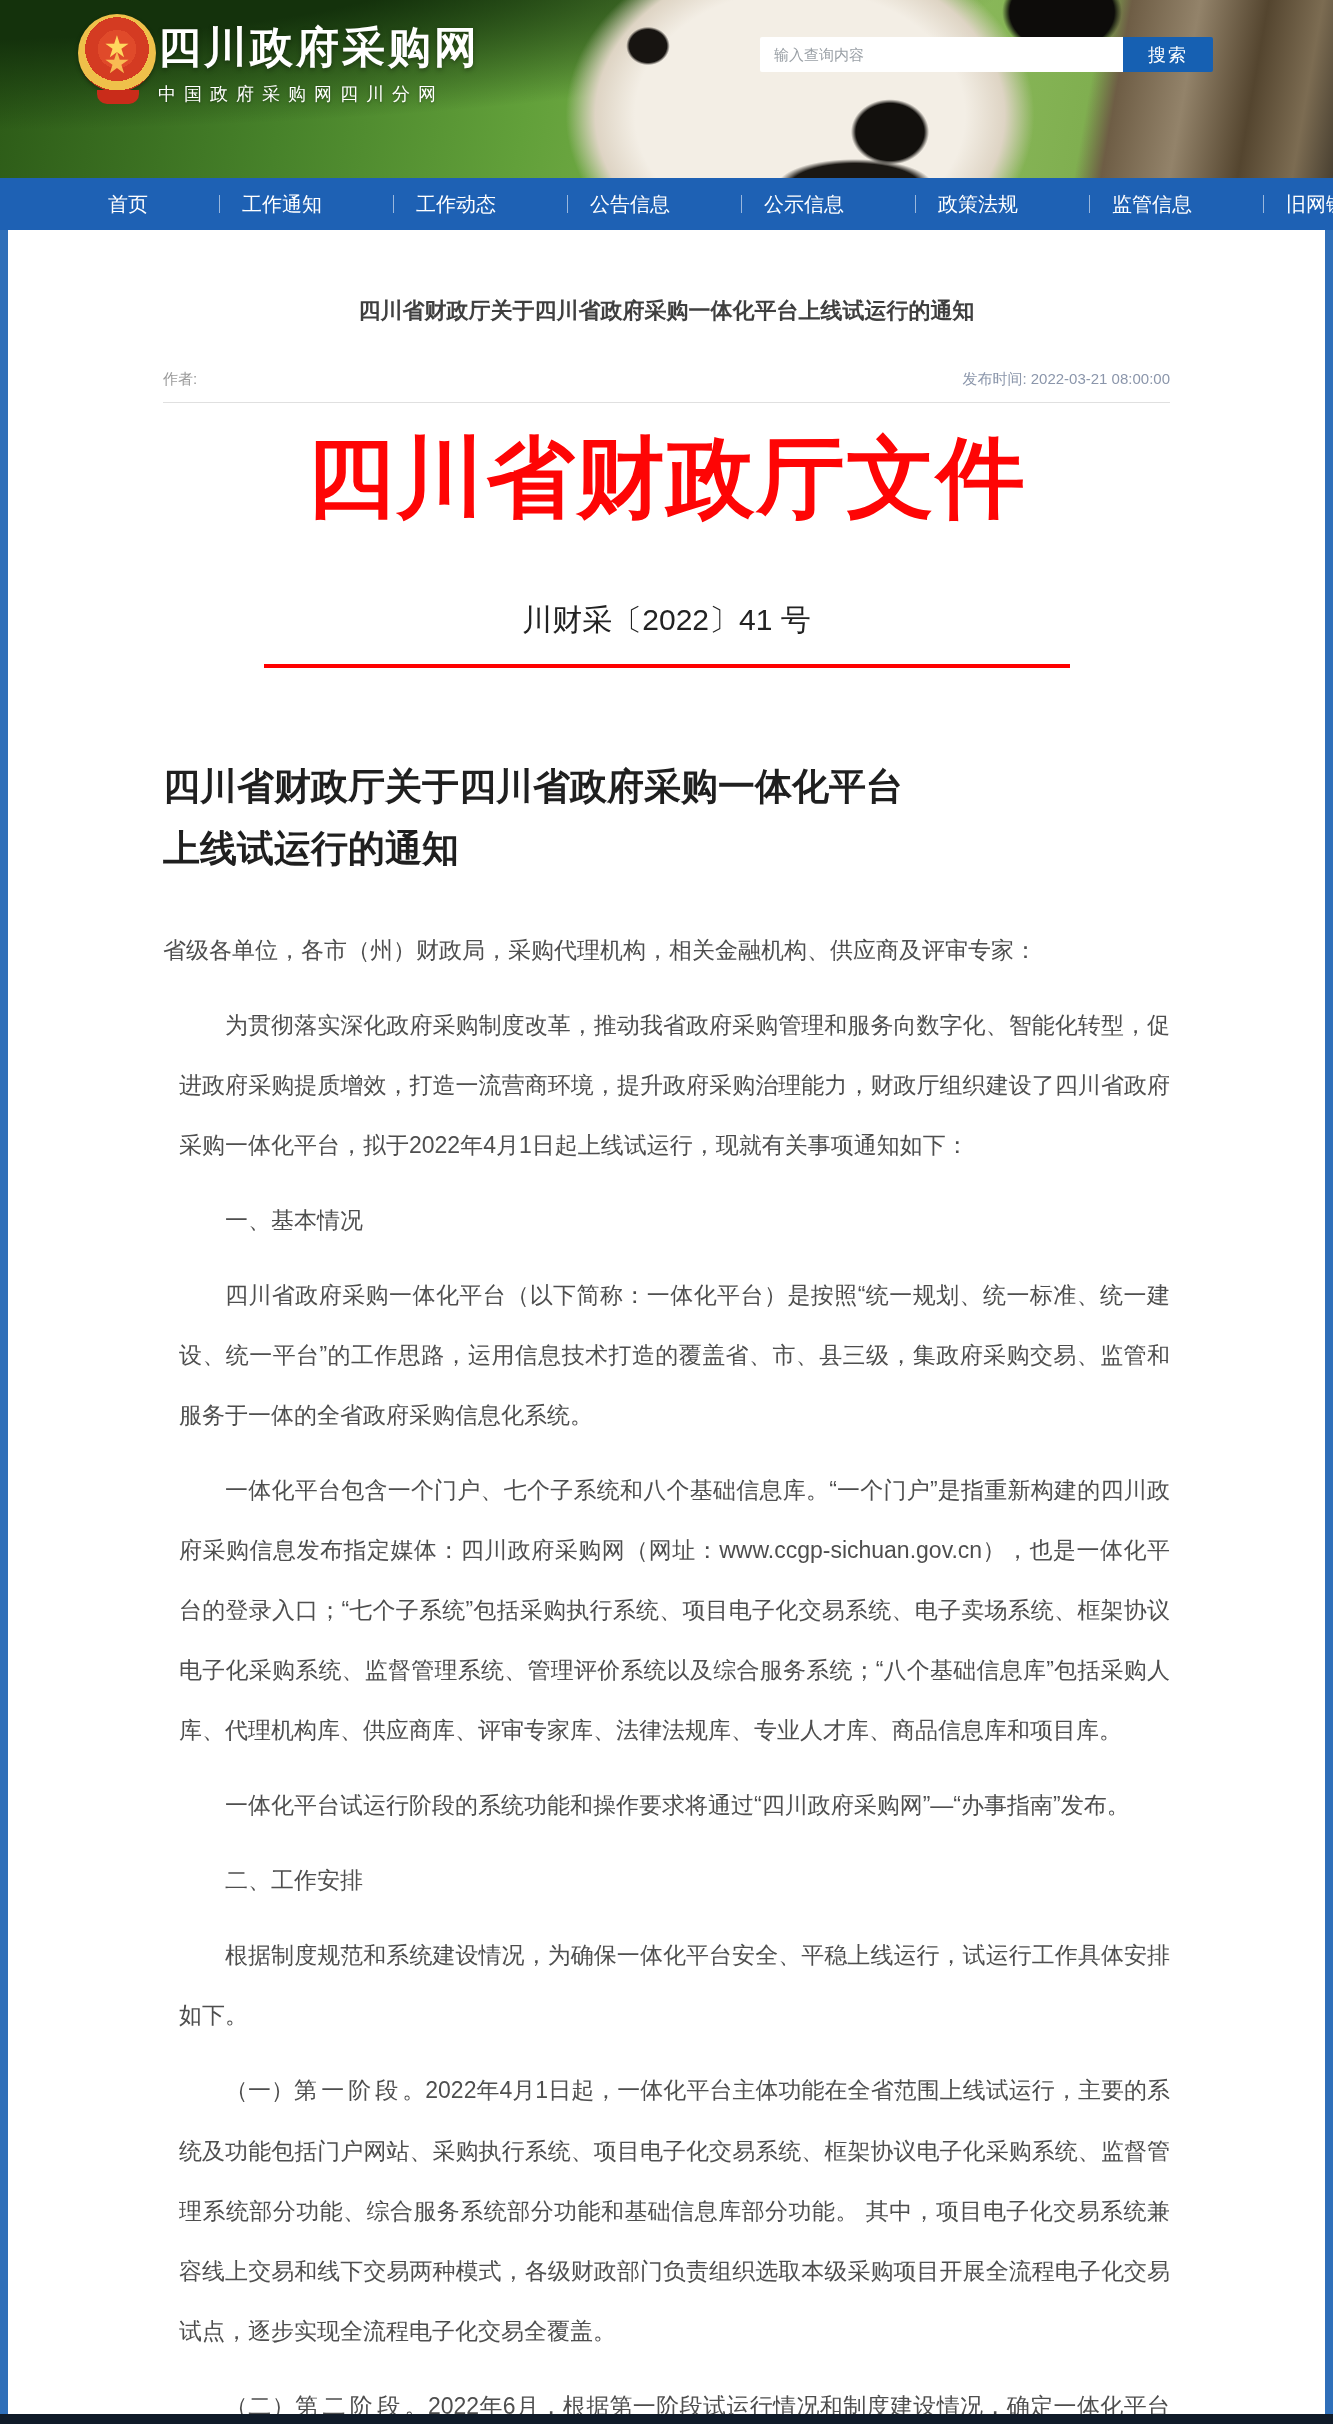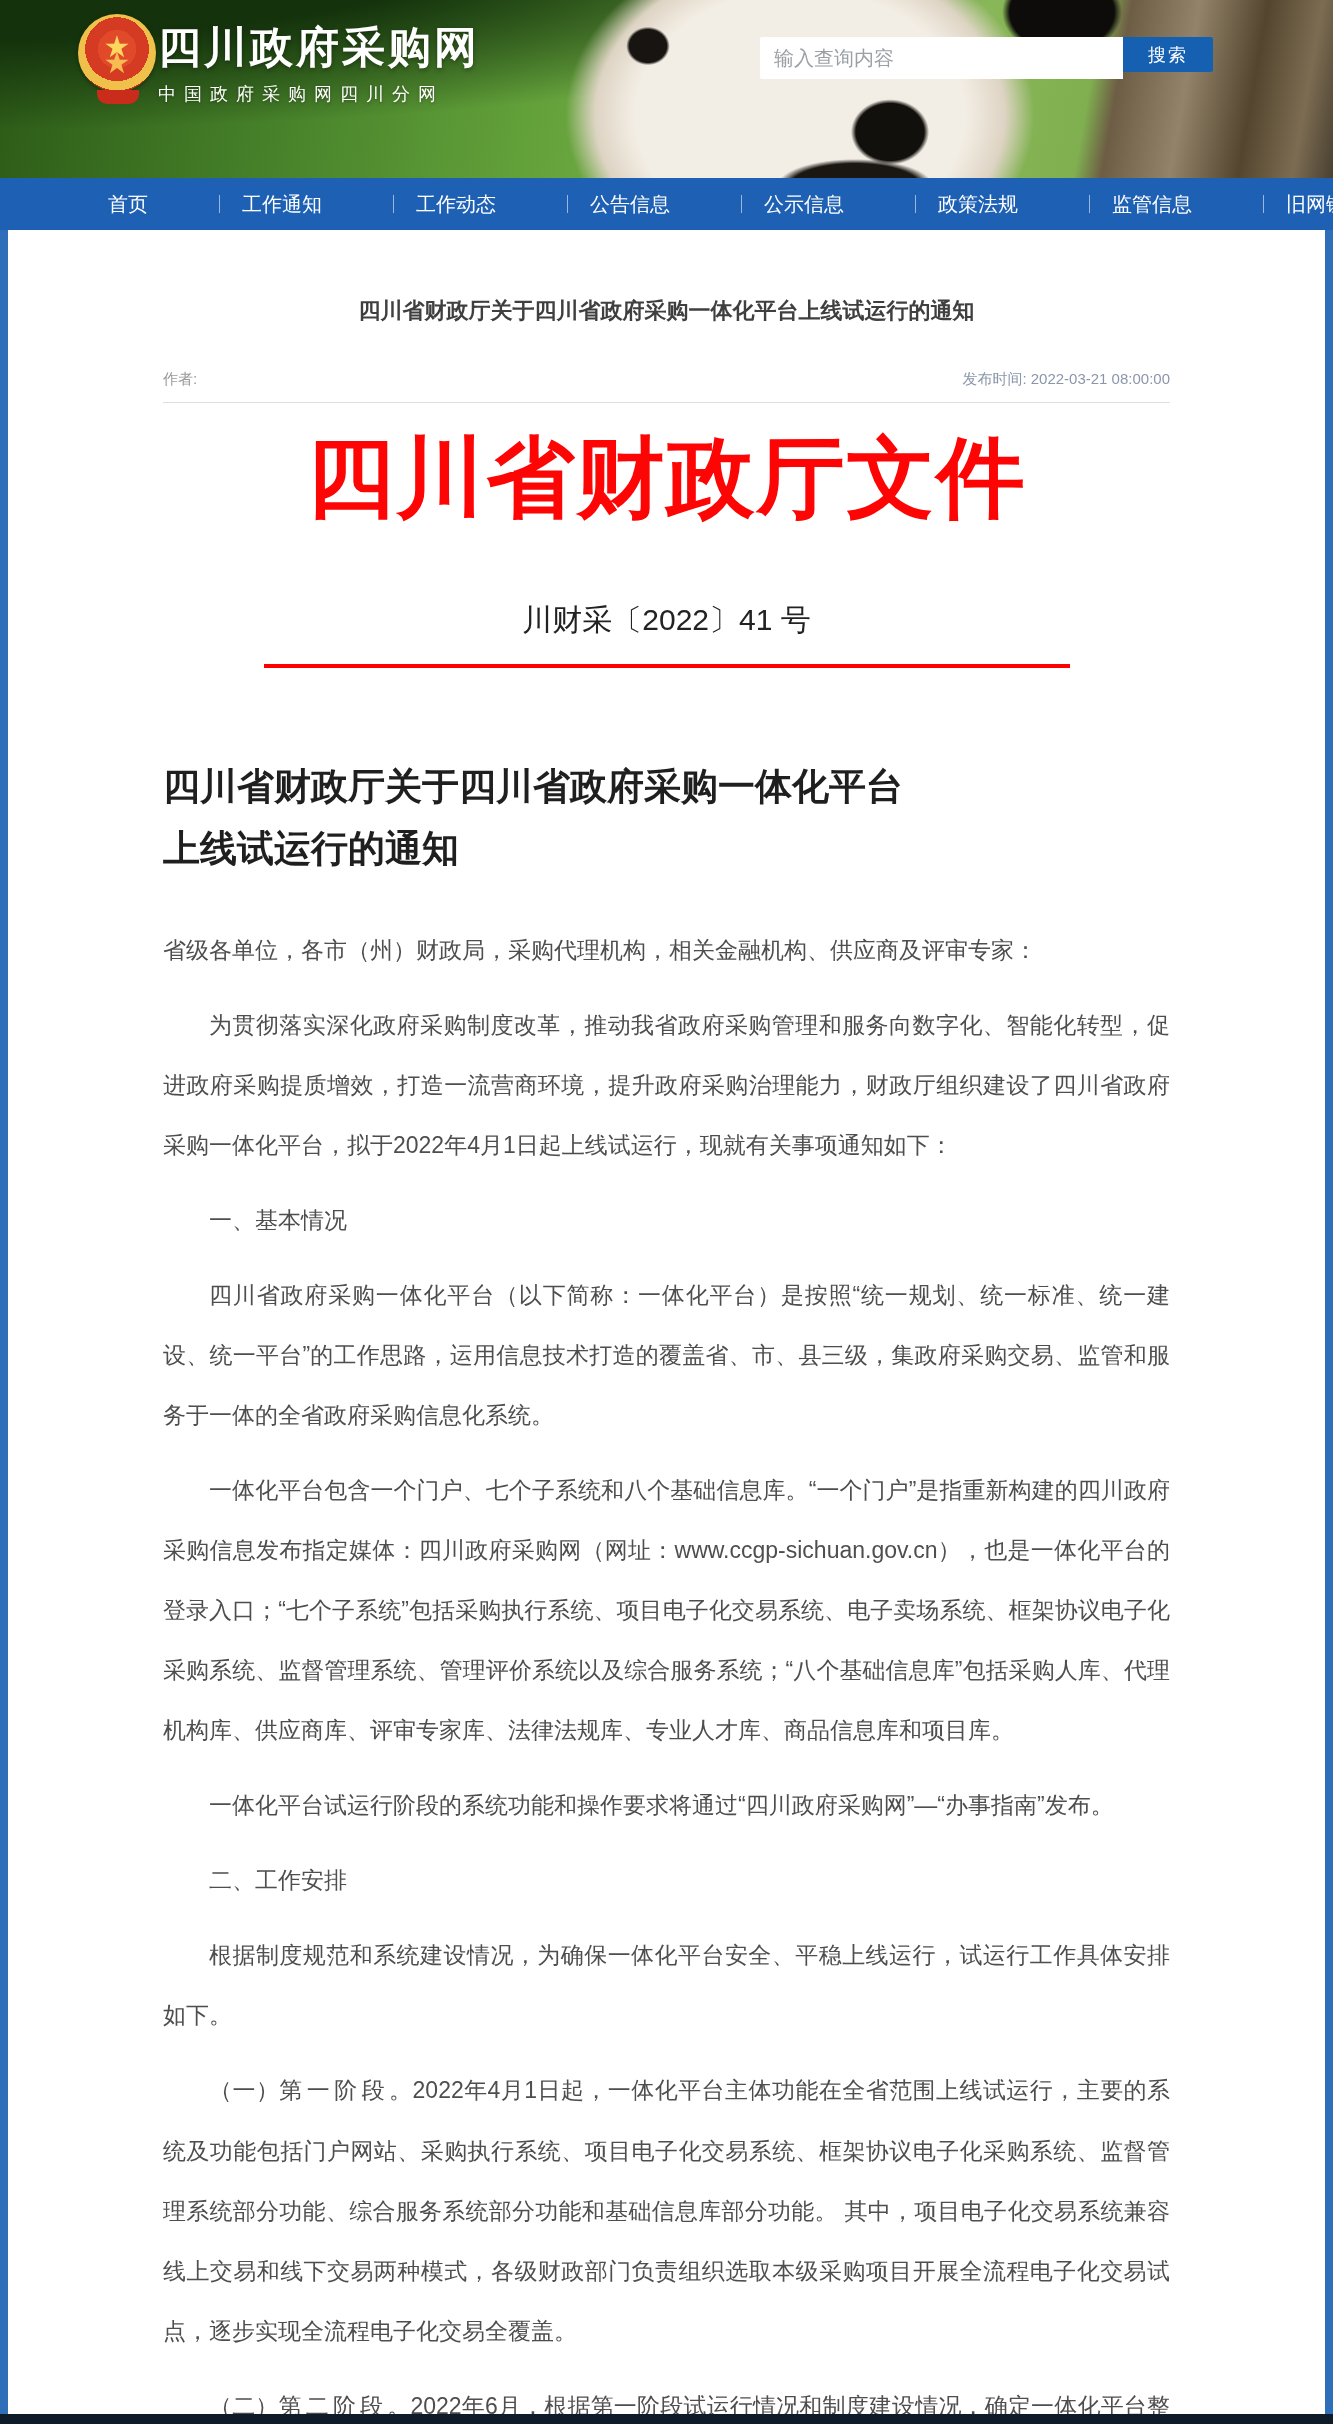--- a/index.html
+++ b/index.html
@@ -32,22 +32,22 @@
     box-shadow:0 2px 4px rgba(0,0,0,.35);
     display:flex;align-items:center;justify-content:center;
   }
   .emblem .star{color:#ffd75e;font-size:30px;line-height:1;margin-top:-12px;text-shadow:0 16px 0 rgba(255,215,94,.8);}
   .emblem .ribbon{position:absolute;left:19px;bottom:0;width:42px;height:14px;background:#c92c1a;border-radius:0 0 10px 10px;}
   .logo-text{padding-top:8px;}
   .site-title{color:#ffffff;font-size:43px;font-weight:bold;letter-spacing:3px;text-shadow:0 2px 5px rgba(0,0,0,.35);line-height:1.2;}
   .site-subtitle{color:#ffffff;font-size:18px;letter-spacing:8px;margin-top:8px;text-shadow:0 1px 3px rgba(0,0,0,.35);}
   .search{position:absolute;left:760px;top:37px;display:flex;height:35px;}
   .search-input{
-    width:363px;height:42px;border:none;outline:none;box-sizing:border-box;
-    padding:12px 14px;font-size:20px;color:#555;background:#ffffff;border-radius:2px 0 0 2px;
+    width:363px;height:35px;border:none;outline:none;box-sizing:border-box;
+    padding:12px 14px;font-size:15px;color:#555;background:#ffffff;border-radius:2px 0 0 2px;
   }
   .search-input::placeholder{color:#9aa0a6;}
   .search-btn{
     width:90px;height:35px;border:none;background:#1660b2;color:#ffffff;
     font-size:18px;cursor:pointer;border-radius:0 2px 2px 0;letter-spacing:2px;
   }
 
   
   .navbar{height:52px;background:#1e61b4;flex:0 0 auto;}
   .navbar ul{list-style:none;margin:0;padding:0 0 0 85px;height:52px;display:flex;align-items:center;gap:48px;}
@@ -81,21 +81,21 @@
   .doc-number{
     margin-top:72px;text-align:center;color:#222222;
     font-family:Liberation Sans, sans-serif;font-size:30px;line-height:33px;
   }
   .red-rule{width:806px;height:4px;background:#ff0000;margin:28px auto 0 auto;}
   .doc-title{
     margin:88px 0 0 0;font-size:37px;font-weight:bold;color:#1f1f1f;line-height:62px;
   }
   .doc-body{margin-top:40px;color:#4e4e4e;font-size:23px;line-height:60px;text-align:justify;}
   .doc-body p{margin:15px 0 0 0;}
-  .doc-body p.indent{text-indent:2em;}
+  .doc-body p.indent{text-indent:2em;margin-left:16px;}
   .phase-name{font-family:"Liberation Serif","DejaVu Serif",serif;letter-spacing:4px;}
 
   
   .footer-bar{height:10px;background:#101b29;flex:0 0 auto;}
 </style>
 </head>
 <body>
 
 <div class="screen">
 

